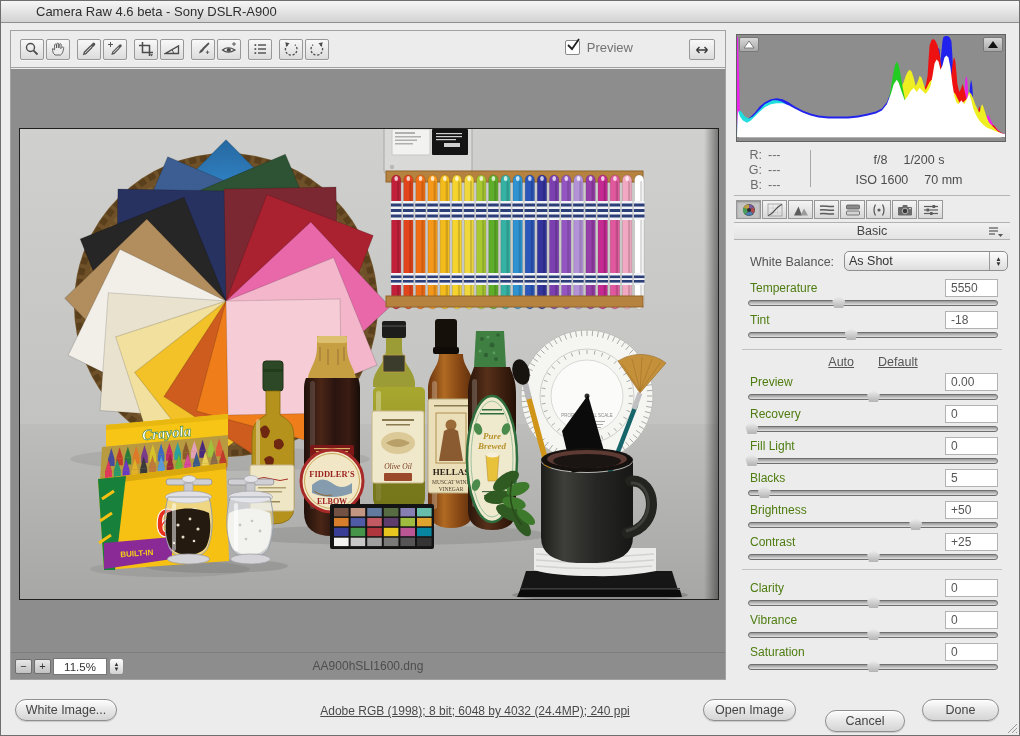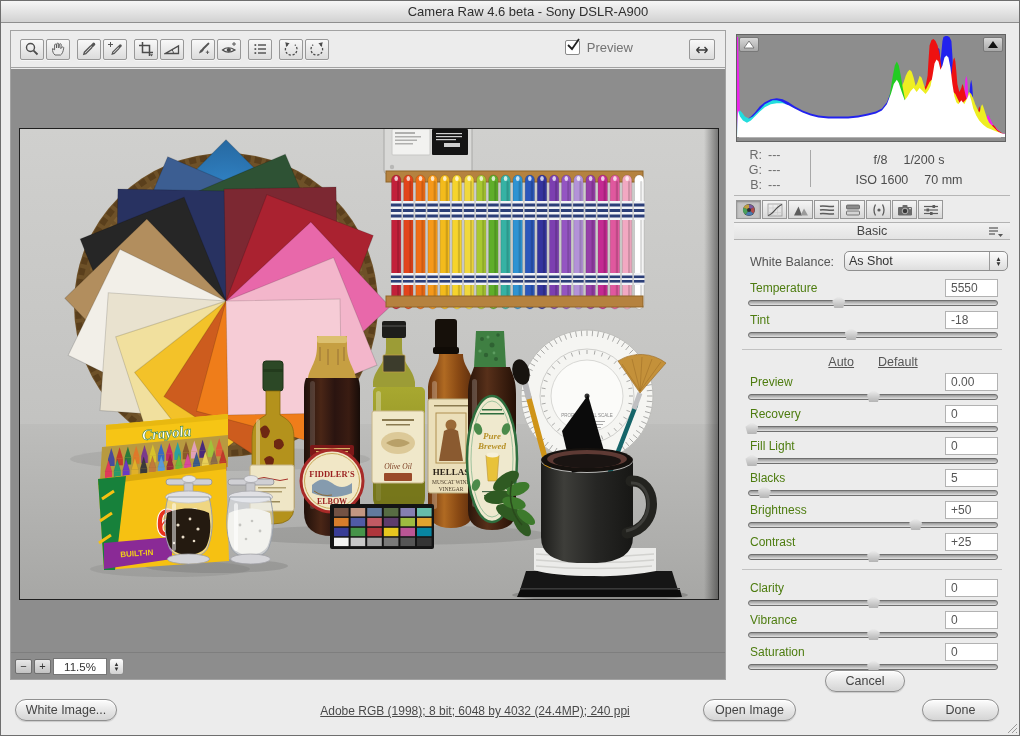--- a/index.html
+++ b/index.html
@@ -1,19 +1,19 @@
 <!DOCTYPE html>
 <html><head>
 <meta charset="utf-8">
 <style>
   html,body{margin:0;padding:0;background:#ececec;}
   .app{position:relative;width:1020px;height:736px;background:#ececec;font-family:"Liberation Sans",sans-serif;overflow:hidden;}
   .frame{position:absolute;inset:0;border:1px solid #6e6e6e;pointer-events:none;z-index:99;}
   
-  .titlebar{position:absolute;left:0;top:0;right:0;height:22px;background:linear-gradient(#f8f8f8,#d2d2d2);border-bottom:1px solid #8e8e8e;display:flex;align-items:center;justify-content:center;font-size:13px;color:#2e2e2e;padding-left:36px;}
+  .titlebar{position:absolute;left:0;top:0;right:0;height:22px;background:linear-gradient(#f8f8f8,#d2d2d2);border-bottom:1px solid #8e8e8e;display:flex;align-items:center;font-size:13px;color:#2e2e2e;padding-left:36px;}
   
   .left-pane{position:absolute;left:10px;top:30px;width:716px;height:650px;border:1px solid #a2a2a2;background:#ececec;box-sizing:border-box;}
   .toolbar{position:absolute;left:0;right:0;top:0;height:37px;border-bottom:1px solid #a2a2a2;display:flex;align-items:center;padding-left:9px;box-sizing:border-box;}
   .tgroup{display:flex;gap:2px;margin-right:7px;}
   .tbtn{width:24px;height:21px;padding:0;border:1px solid #989898;border-radius:2px;background:linear-gradient(#f8f8f8,#dcdcdc);display:flex;align-items:center;justify-content:center;box-shadow:0 1px 0 rgba(255,255,255,.5);}
   .tbtn svg{width:16px;height:16px;}
   .preview-ctl{position:absolute;right:92px;top:9px;display:flex;gap:7px;align-items:center;}
   .cb{width:13px;height:13px;border:1px solid #8a8a8a;background:#fff;border-radius:2px;position:relative;}
   .cb svg{position:absolute;left:0px;top:-4px;width:15px;height:15px;overflow:visible;}
   .preview-label{font-size:13px;color:#737373;}
@@ -53,21 +53,21 @@
   .srow{position:absolute;left:14px;right:12px;height:30px;}
   .slabel{position:absolute;left:2px;top:2px;font-size:12px;color:#4d7c0f;}
   .sval{position:absolute;right:0;top:0;width:46px;height:14px;background:#fff;border:1px solid #b2b2b2;font-size:12px;color:#555;padding:1px 0 1px 5px;}
   .strack{position:absolute;left:0;right:0;top:21px;height:4px;border:1px solid #6f6f6f;border-radius:3px;background:linear-gradient(#979797,#e2e2e2);}
   .sthumb{position:absolute;top:-5px;width:13px;height:12px;margin-left:-6px;clip-path:polygon(50% 0,100% 40%,84% 100%,16% 100%,0 40%);background:linear-gradient(#efefef,#b4b4b4);filter:drop-shadow(0 0 .7px #555);}
   
   .mbtn{position:absolute;height:22px;border:1px solid #8f8f8f;border-radius:11px;background:linear-gradient(#fdfdfd,#e9e9e9 45%,#d5d5d5);box-shadow:inset 0 1px 0 #fff,0 1px 1px rgba(0,0,0,.15);color:#444;font-size:12.5px;display:flex;align-items:center;justify-content:center;font-family:"Liberation Sans",sans-serif;padding:0;}
   .save-btn{left:15px;top:699px;width:102px;}
   .workflow{position:absolute;left:0;right:70px;top:704px;text-align:center;font-size:12px;color:#4a4a4a;text-decoration:underline;cursor:default;}
   .open-btn{left:703px;top:699px;width:93px;}
-  .cancel-btn{left:825px;top:670px;width:80px;}
+  .cancel-btn{left:825px;top:710px;width:80px;}
   .done-btn{left:922px;top:699px;width:77px;}
   .grip{position:absolute;right:2px;bottom:2px;width:13px;height:13px;}
 </style>
 </head>
 <body>
 
 <div class="app">
   <div class="frame"></div>
 
   <div class="titlebar">
@@ -1015,20 +1015,21 @@
     <div class="statusbar">
       <div class="zoomctl">
         <button class="zbtn">−</button>
         <button class="zbtn">+</button>
         <div class="zfield">11.5%</div>
         <button class="zstep">
             <span>▲</span>
             <span>▼</span>
           </button>
       </div>
+      <div class="filename">AA900hSLI1600.dng</div>
     </div>
   </div>
 
   <div class="right-panel">
     <div class="hist-box">
       <svg viewBox="0 0 270 104" preserveAspectRatio="none" width="268" height="106">
         <path fill="#2222ee" d="M0,100 L1,72 3,78 6,82 10,83 14,80 18,76 23,70 28,66 34,63 40,62 46,63 52,66 58,70 66,74 74,77 82,79 92,80 102,80 112,80 122,79 132,77 140,75 146,72 151,66 155,56 158,46 161,42 163,45 166,54 169,62 172,58 175,53 178,50 181,54 184,50 187,53 190,56 193,52 196,46 198,34 200,16 202,12 204,14 205,26 206,16 207,6 208,2 210,1 212,1 214,2 216,6 217,20 218,40 220,60 222,64 224,62 226,58 228,60 230,64 232,68 234,60 235,48 236,44 237,50 238,64 240,76 242,82 244,86 246,88 248,90 250,87 251,84 252,86 254,90 257,93 262,95 268,97 270,97 L270,100 Z"></path>
         <path fill="#ee22ee" d="M0,100 L0,2 1,2 2,40 3,80 5,88 8,90 12,90 16,88 22,86 28,84 34,82 40,82 48,84 56,86 66,88 76,89 86,90 96,90 106,90 116,90 126,89 136,88 142,86 147,84 152,80 156,74 159,68 162,64 164,66 166,70 168,66 170,62 172,60 174,62 176,66 178,70 180,66 182,62 184,64 186,68 188,72 190,70 192,66 194,60 196,54 198,50 200,52 202,58 204,64 206,70 208,74 210,76 212,74 214,72 216,70 218,68 220,70 222,74 224,78 226,80 228,76 229,60 230,44 231,40 232,44 233,60 234,76 236,82 238,86 240,88 242,86 244,84 246,86 248,88 250,84 252,80 253,78 254,80 256,84 258,88 260,90 262,92 264,94 266,96 268,97 270,97 L270,100 Z"></path>
         <path fill="#ee1111" d="M0,100 L2,86 6,88 10,89 14,88 18,84 23,79 28,75 34,72 40,71 46,71 52,73 58,76 66,79 74,82 82,84 92,85 102,85 112,85 122,84 132,82 140,80 146,77 151,72 155,64 158,56 161,52 163,54 166,60 168,56 170,48 172,44 174,42 176,44 178,48 180,54 182,50 184,46 186,48 188,52 190,50 192,40 193,24 194,10 196,5 198,4 200,6 202,10 204,18 206,32 208,46 210,50 212,48 214,44 216,38 217,30 218,24 219,22 220,26 221,36 222,48 224,56 226,52 227,48 228,50 230,58 232,66 234,72 236,78 238,82 240,85 242,80 243,74 244,70 245,72 246,78 248,84 250,88 252,90 254,92 256,90 258,88 260,90 262,93 265,95 268,97 270,97 L270,100 Z"></path>
         <path fill="#eeee22" d="M0,100 L3,92 8,92 14,90 20,87 26,83 32,80 40,78 48,78 56,80 66,83 76,85 86,86 96,86 106,86 116,86 126,85 136,83 142,80 147,76 151,70 154,62 156,54 158,46 160,40 162,38 164,42 166,50 168,46 170,40 172,36 174,34 176,36 178,42 180,50 182,46 184,40 186,42 188,48 190,54 192,50 194,46 196,44 198,46 200,50 202,54 204,60 206,64 208,66 210,64 212,62 214,60 216,58 218,56 220,58 222,62 224,66 226,68 228,66 230,64 232,62 233,58 234,56 236,58 238,62 240,68 242,72 244,76 245,74 246,70 247,68 248,70 250,76 252,82 254,86 256,88 258,90 260,92 262,94 265,96 268,98 270,98 L270,100 Z"></path>

